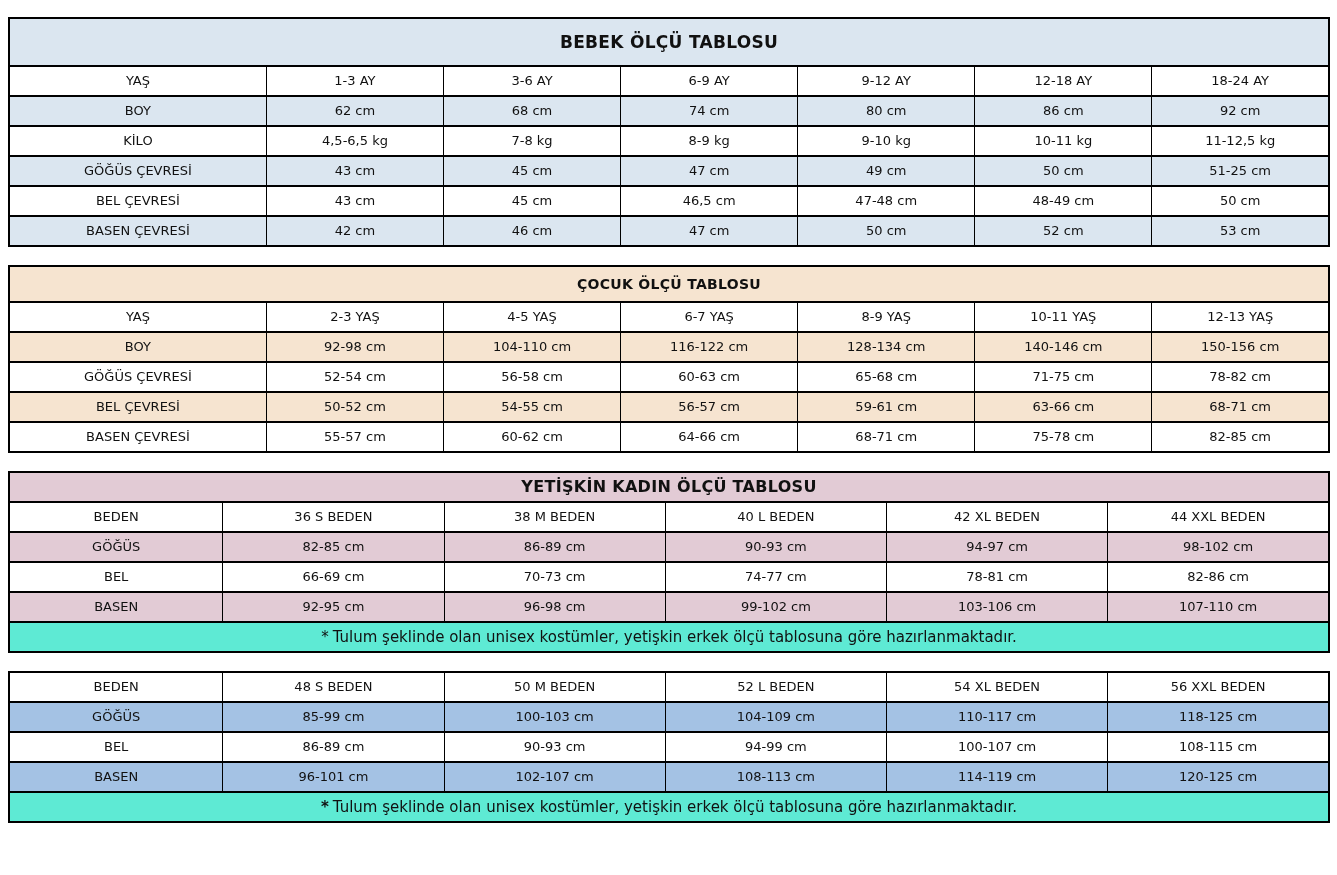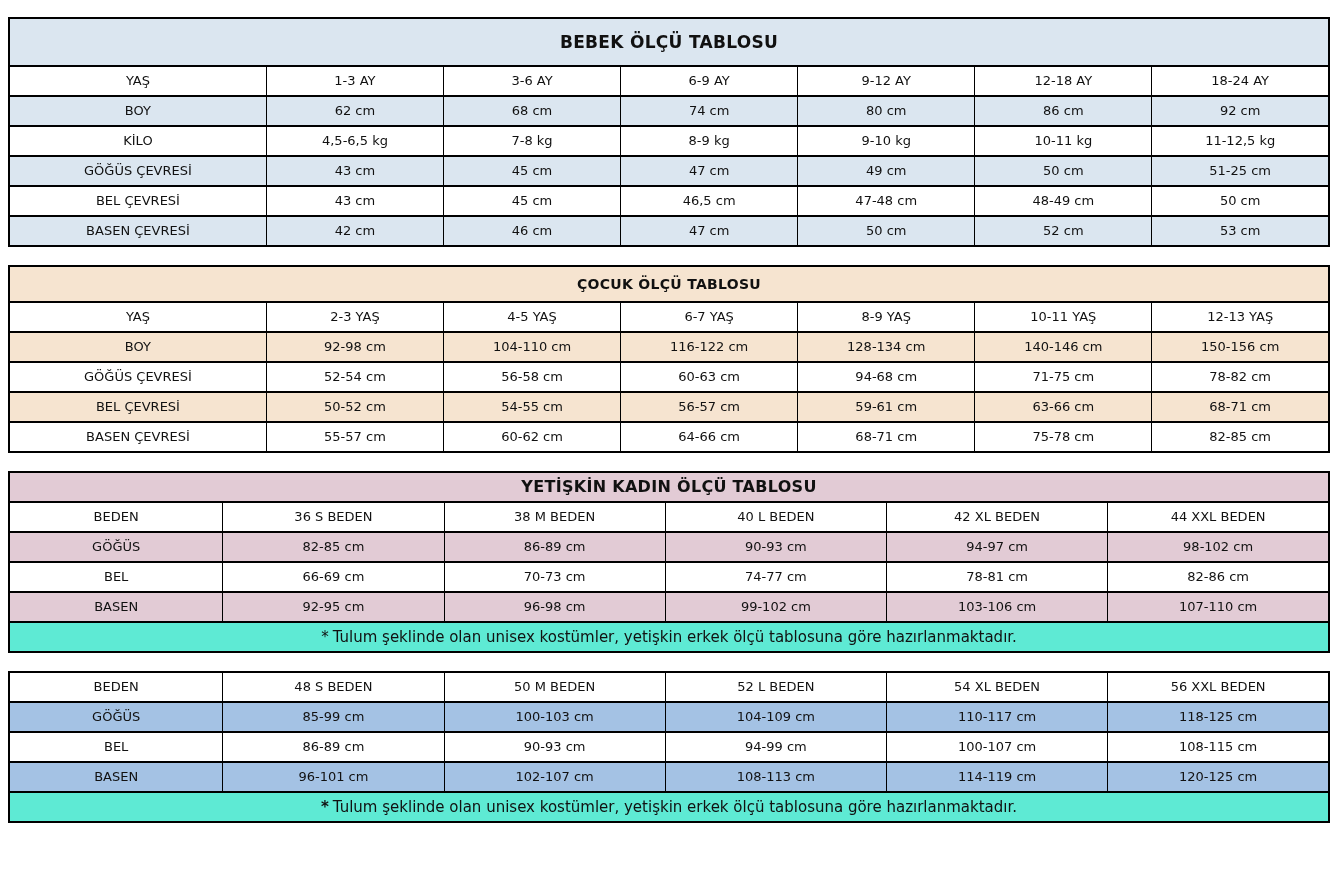--- a/index.html
+++ b/index.html
@@ -169,21 +169,21 @@
             <td>116-122 cm</td>
             <td>128-134 cm</td>
             <td>140-146 cm</td>
             <td>150-156 cm</td>
           </tr>
           <tr>
             <td>GÖĞÜS ÇEVRESİ</td>
             <td>52-54 cm</td>
             <td>56-58 cm</td>
             <td>60-63 cm</td>
-            <td>94-68 cm</td>
+            <td>65-68 cm</td>
             <td>71-75 cm</td>
             <td>78-82 cm</td>
           </tr>
           <tr style="background: rgb(246, 228, 208);">
             <td>BEL ÇEVRESİ</td>
             <td>50-52 cm</td>
             <td>54-55 cm</td>
             <td>56-57 cm</td>
             <td>59-61 cm</td>
             <td>63-66 cm</td>

